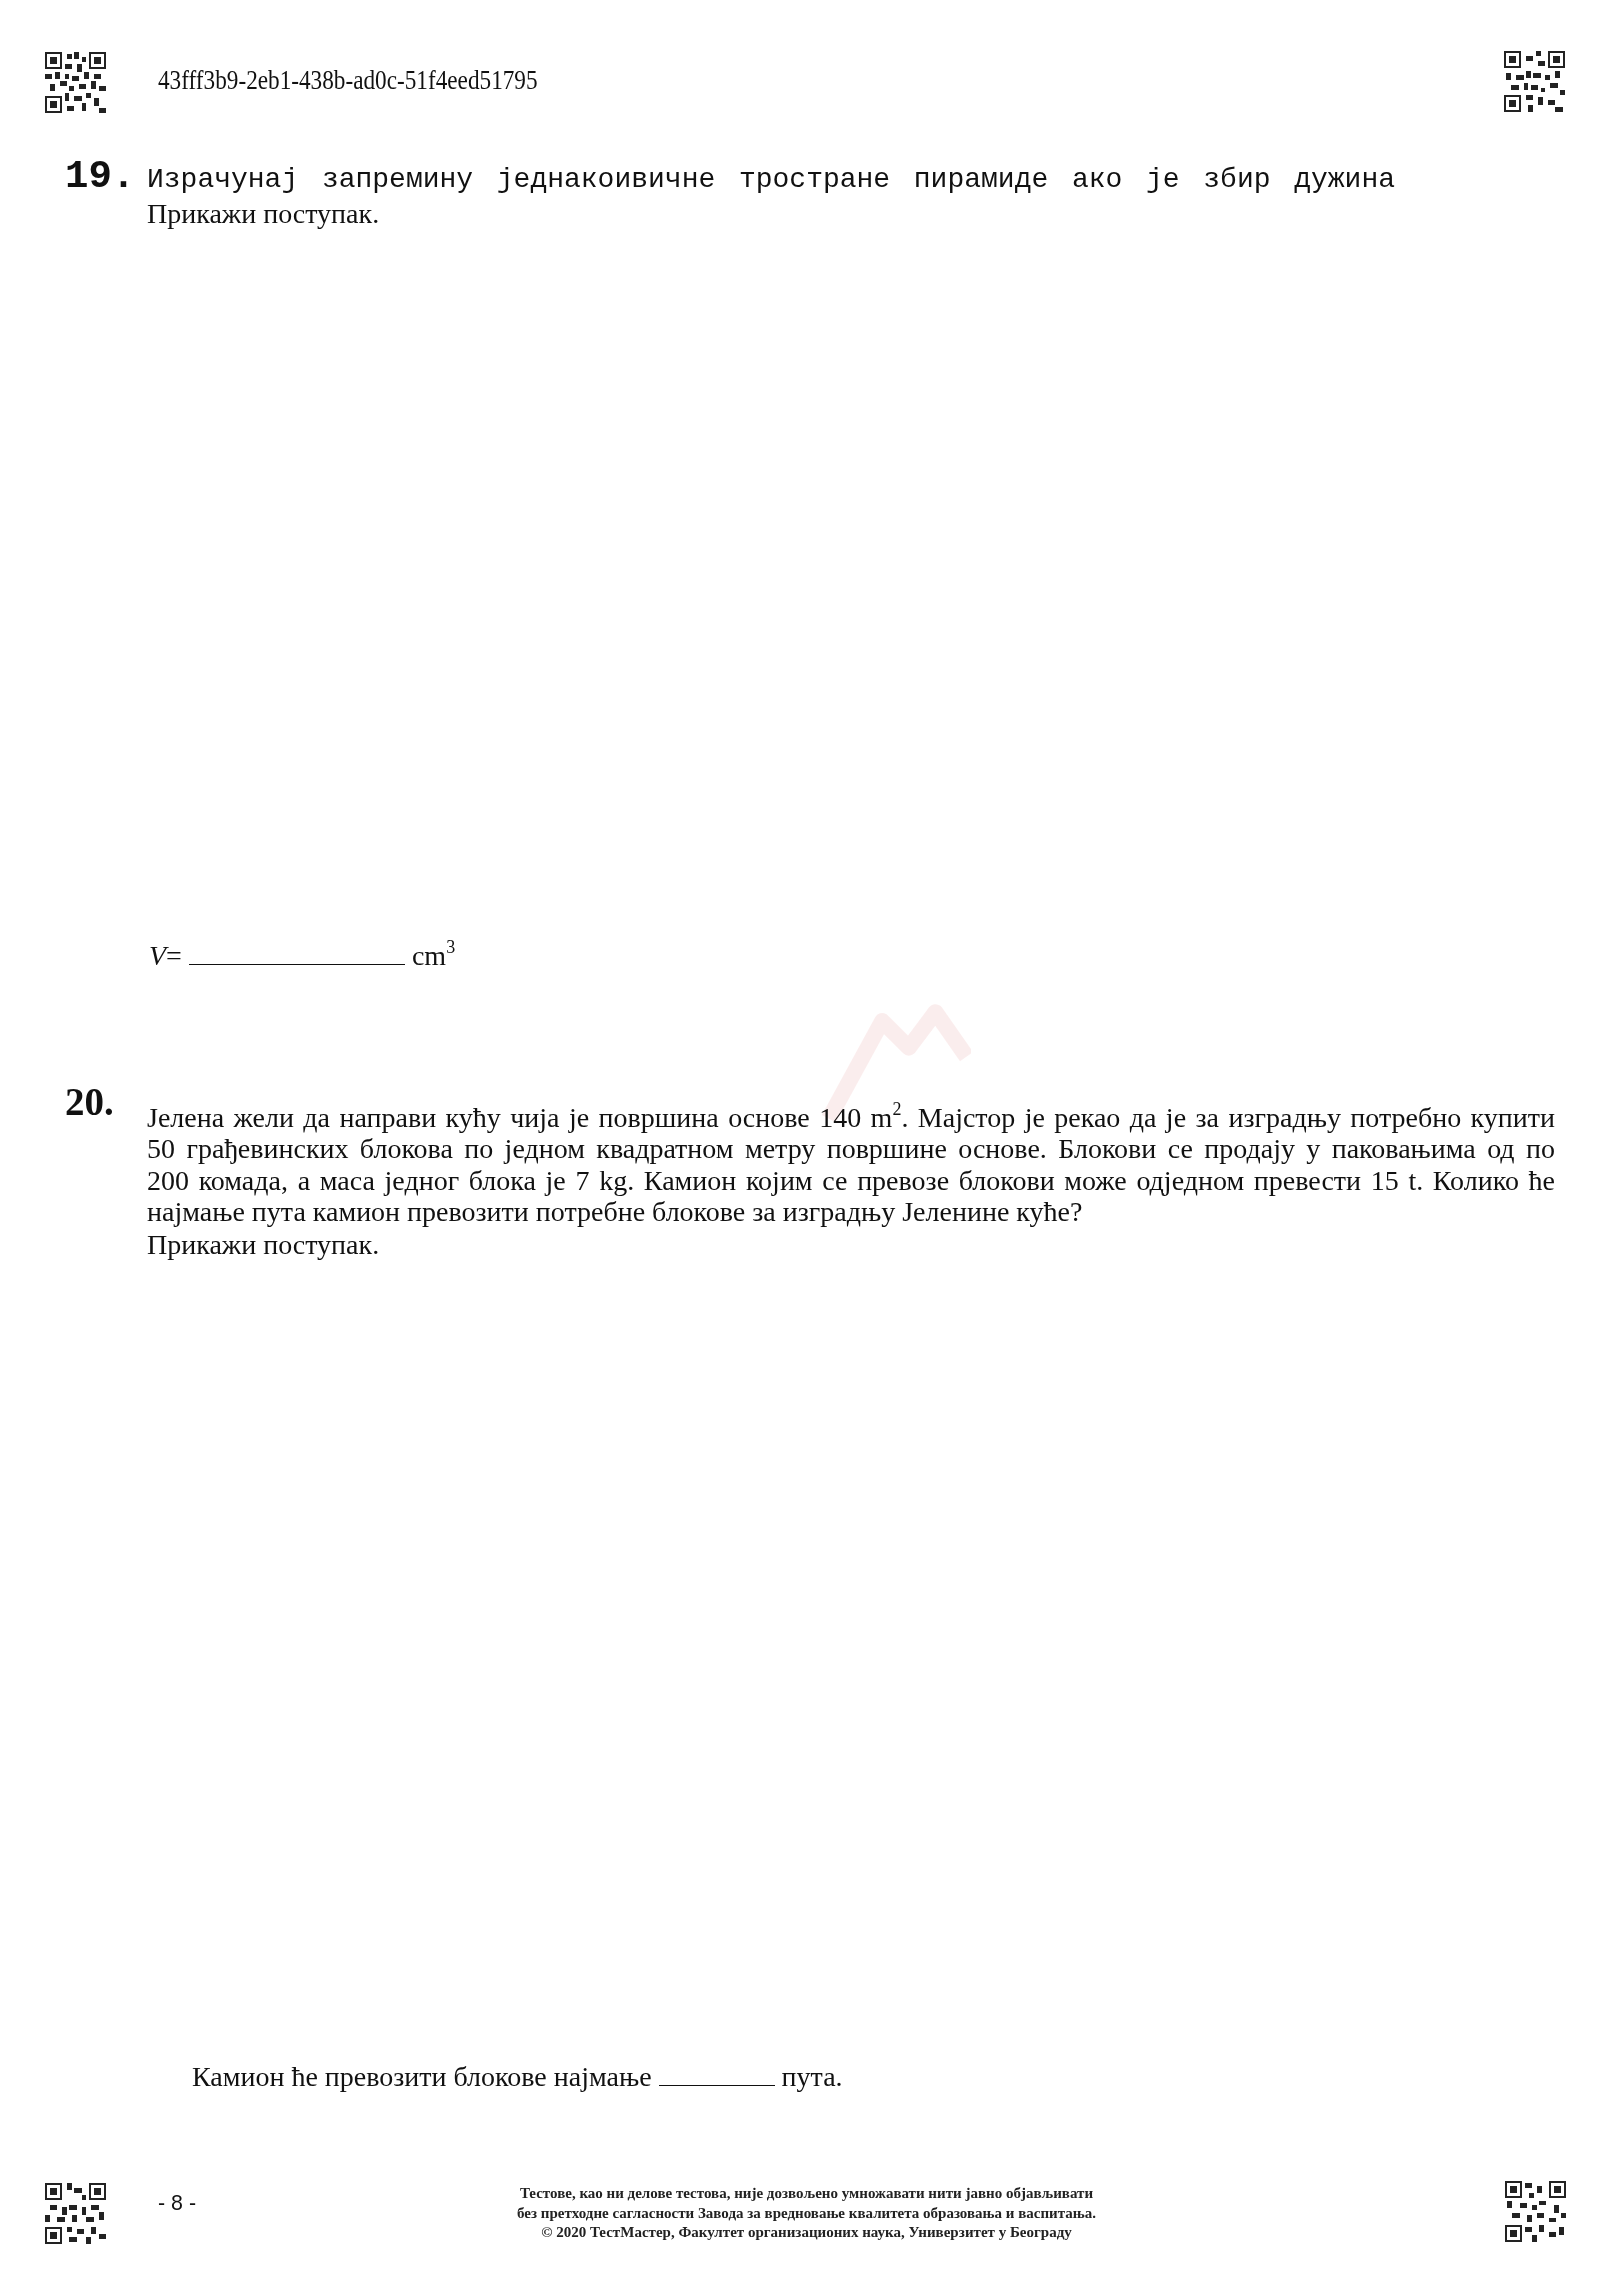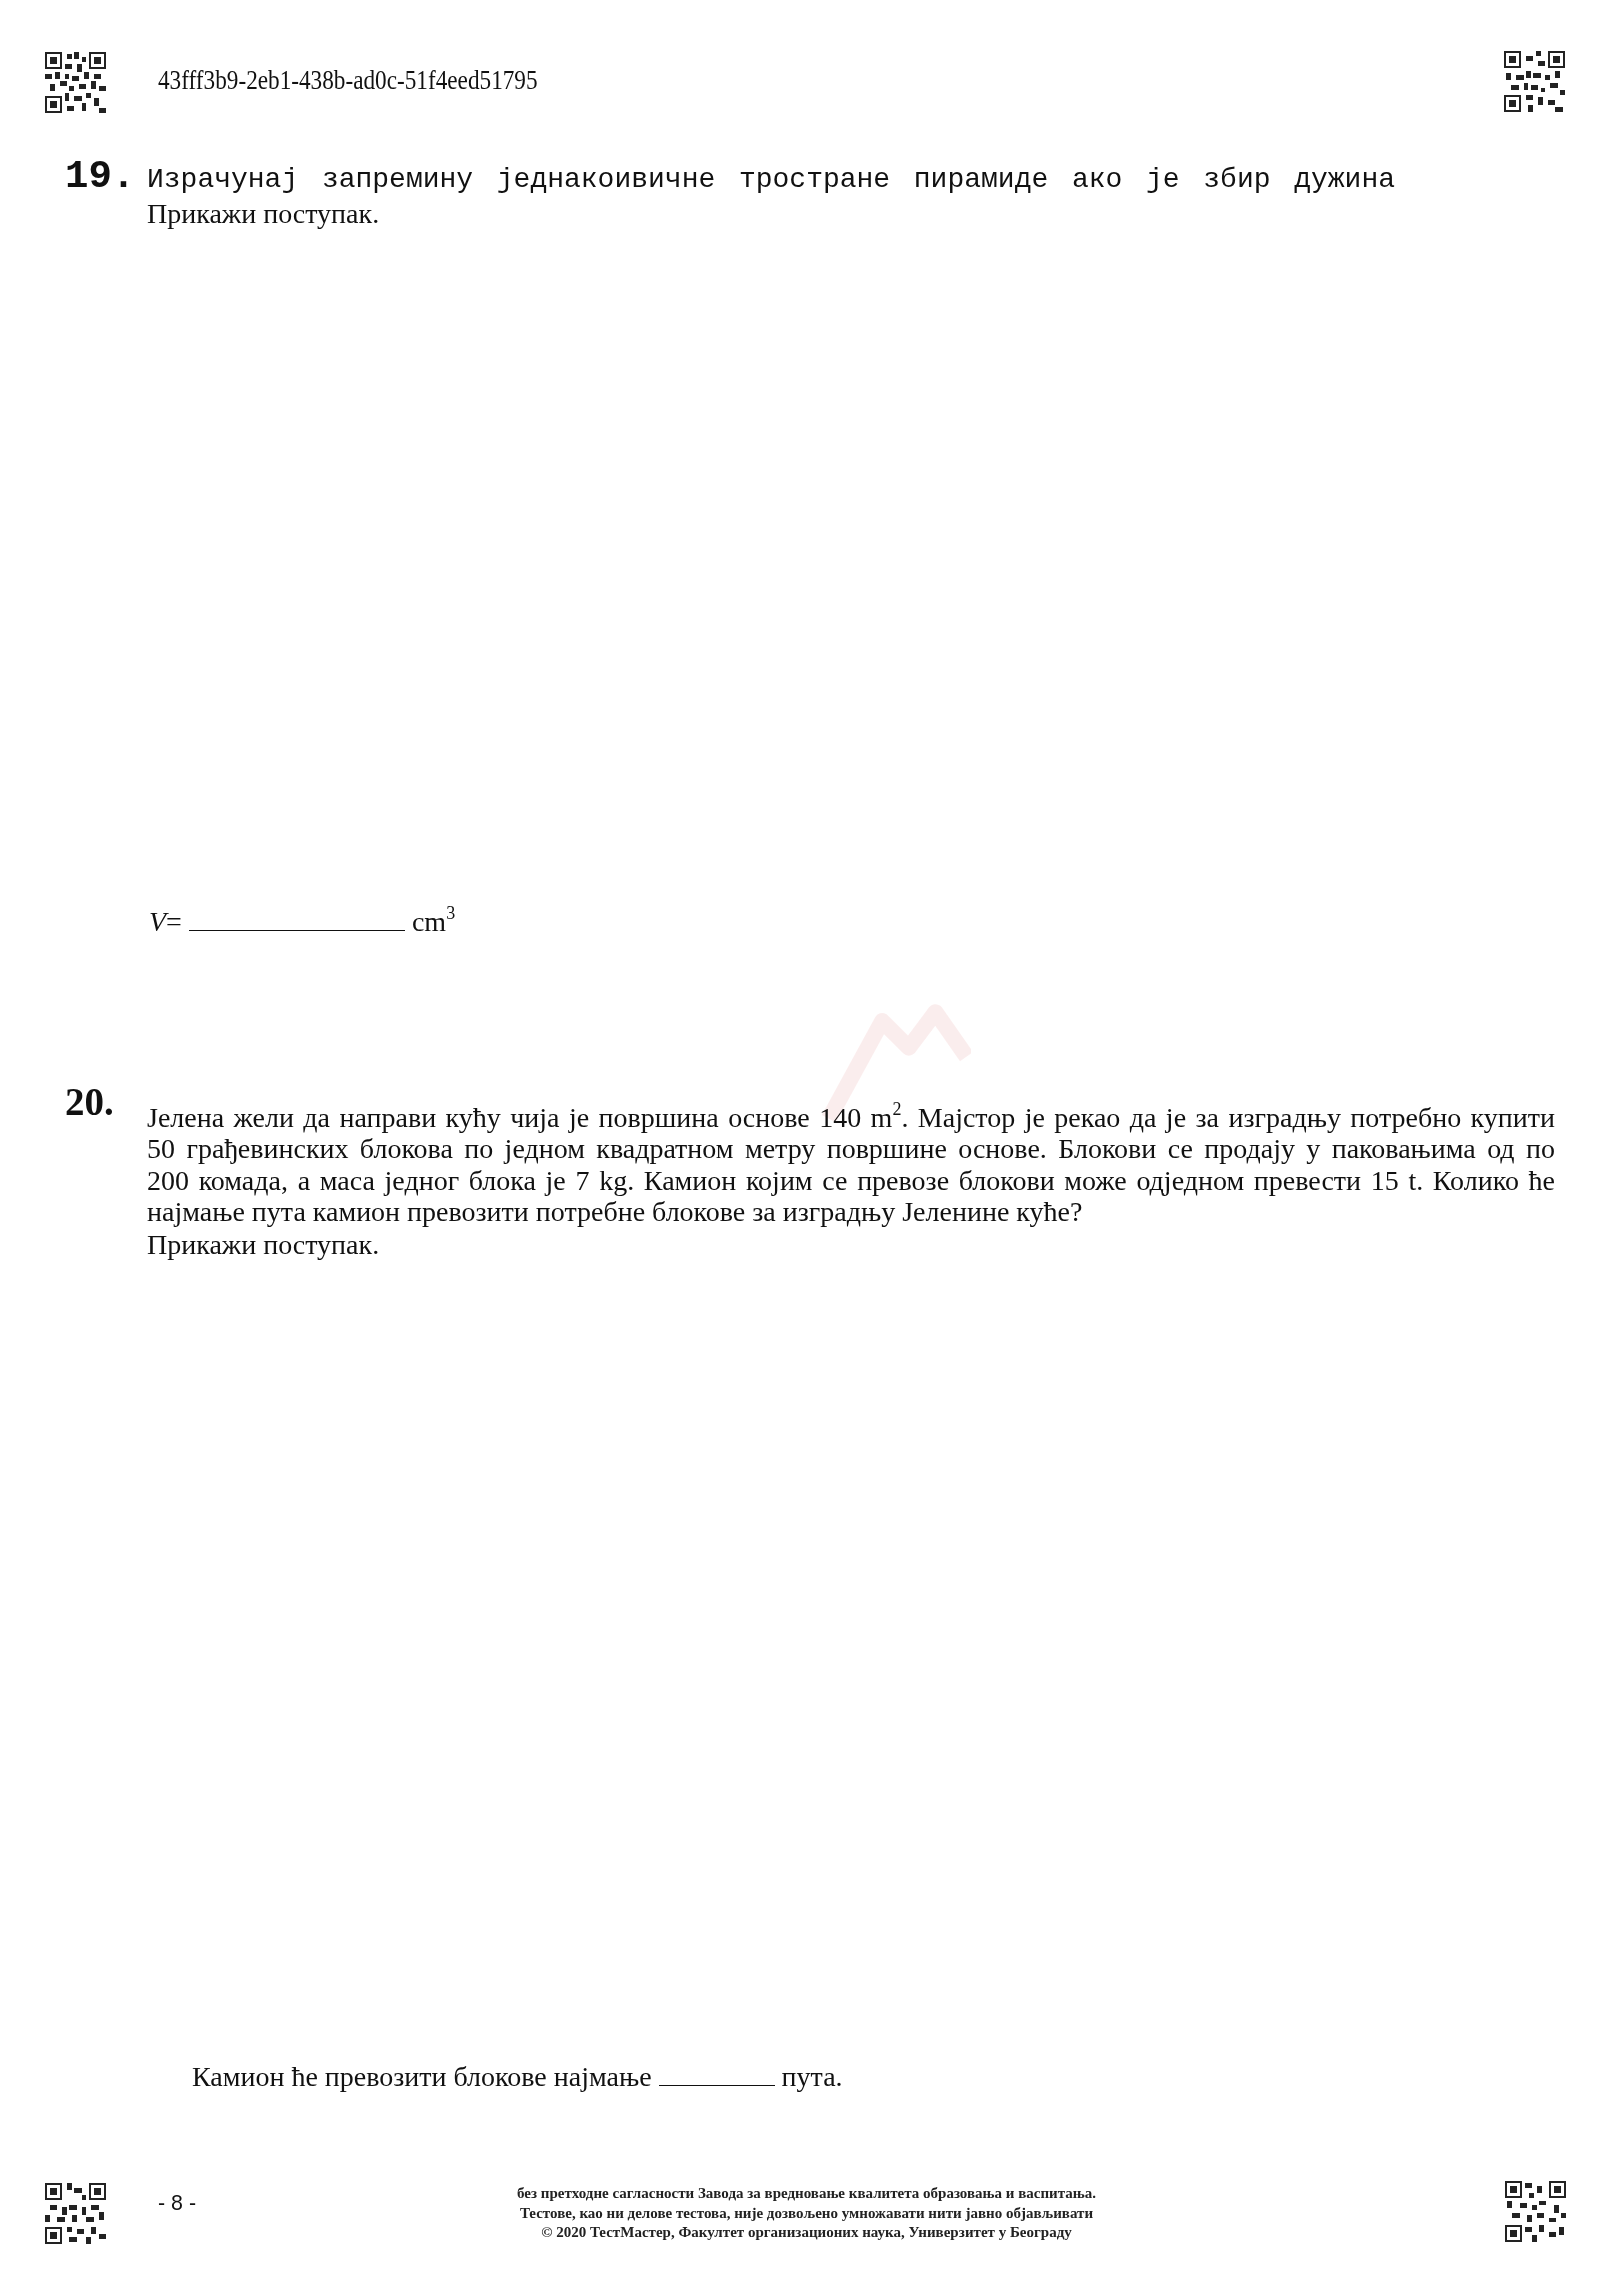--- a/index.html
+++ b/index.html
@@ -100,21 +100,21 @@
       <rect x="10" y="22" width="2" height="3"></rect>
         <rect x="21" y="23" width="3" height="2"></rect>
     </g>
   </svg>
 </div>
 
 <div class="abs qnum" style="left:65px;top:158px;font-family:Liberation Mono, monospace;">19.</div>
 <div class="line just" style="top:164px;width:1248px;font-family:Liberation Mono, monospace;">Израчунај запремину једнакоивичне тростране пирамиде ако је збир дужина свих њених ивица 72 cm.</div>
 <div class="line" style="top:198px;">Прикажи поступак.</div>
 
-<div class="line" style="top:906px;left:149px;">
+<div class="line" style="top:940px;left:149px;">
   <i>V</i><span>=</span>
   <span class="blank" style="width:216px;"></span>
   <span>cm</span><sup>3</sup>
 </div>
 
 <svg class="abs wm" viewBox="0 0 170 150">
   <path d="M10 140 L70 30 L100 60 L130 20 L165 70" fill="none" stroke="#e8a0a0" stroke-width="18" stroke-linejoin="round"></path>
 </svg>
 
 <div class="abs qnum" style="left:65px;top:1082px;">20.</div>
@@ -162,22 +162,22 @@
         <rect x="13" y="19" width="3" height="2"></rect>
       <rect x="19" y="18" width="2" height="3"></rect>
         <rect x="10" y="22" width="3" height="2"></rect>
         <rect x="17" y="22" width="2" height="3"></rect>
         <rect x="22" y="21" width="3" height="2"></rect>
     </g>
   </svg>
 </div>
 <div class="abs pg">- 8 -</div>
 <div class="abs foot">
+  <div>Тестове, као ни делове тестова, није дозвољено умножавати нити јавно објављивати</div>
   <div>без претходне сагласности Завода за вредновање квалитета образовања и васпитања.</div>
-  <div>Тестове, као ни делове тестова, није дозвољено умножавати нити јавно објављивати</div>
   <div>© 2020 ТестМастер, Факултет организационих наука, Универзитет у Београду</div>
 </div>
 <div class="qr" style="left:1505px;top:2181px;">
   <svg viewBox="0 0 25 25" shape-rendering="crispEdges">
     <rect width="25" height="25" fill="#fff"></rect>
     <g fill="#222">
       <rect x="0" y="0" width="7" height="7"></rect>
         <rect x="1" y="1" width="5" height="5" fill="#fff"></rect>
         <rect x="2" y="2" width="3" height="3"></rect>
       <rect x="18" y="0" width="7" height="7"></rect>

